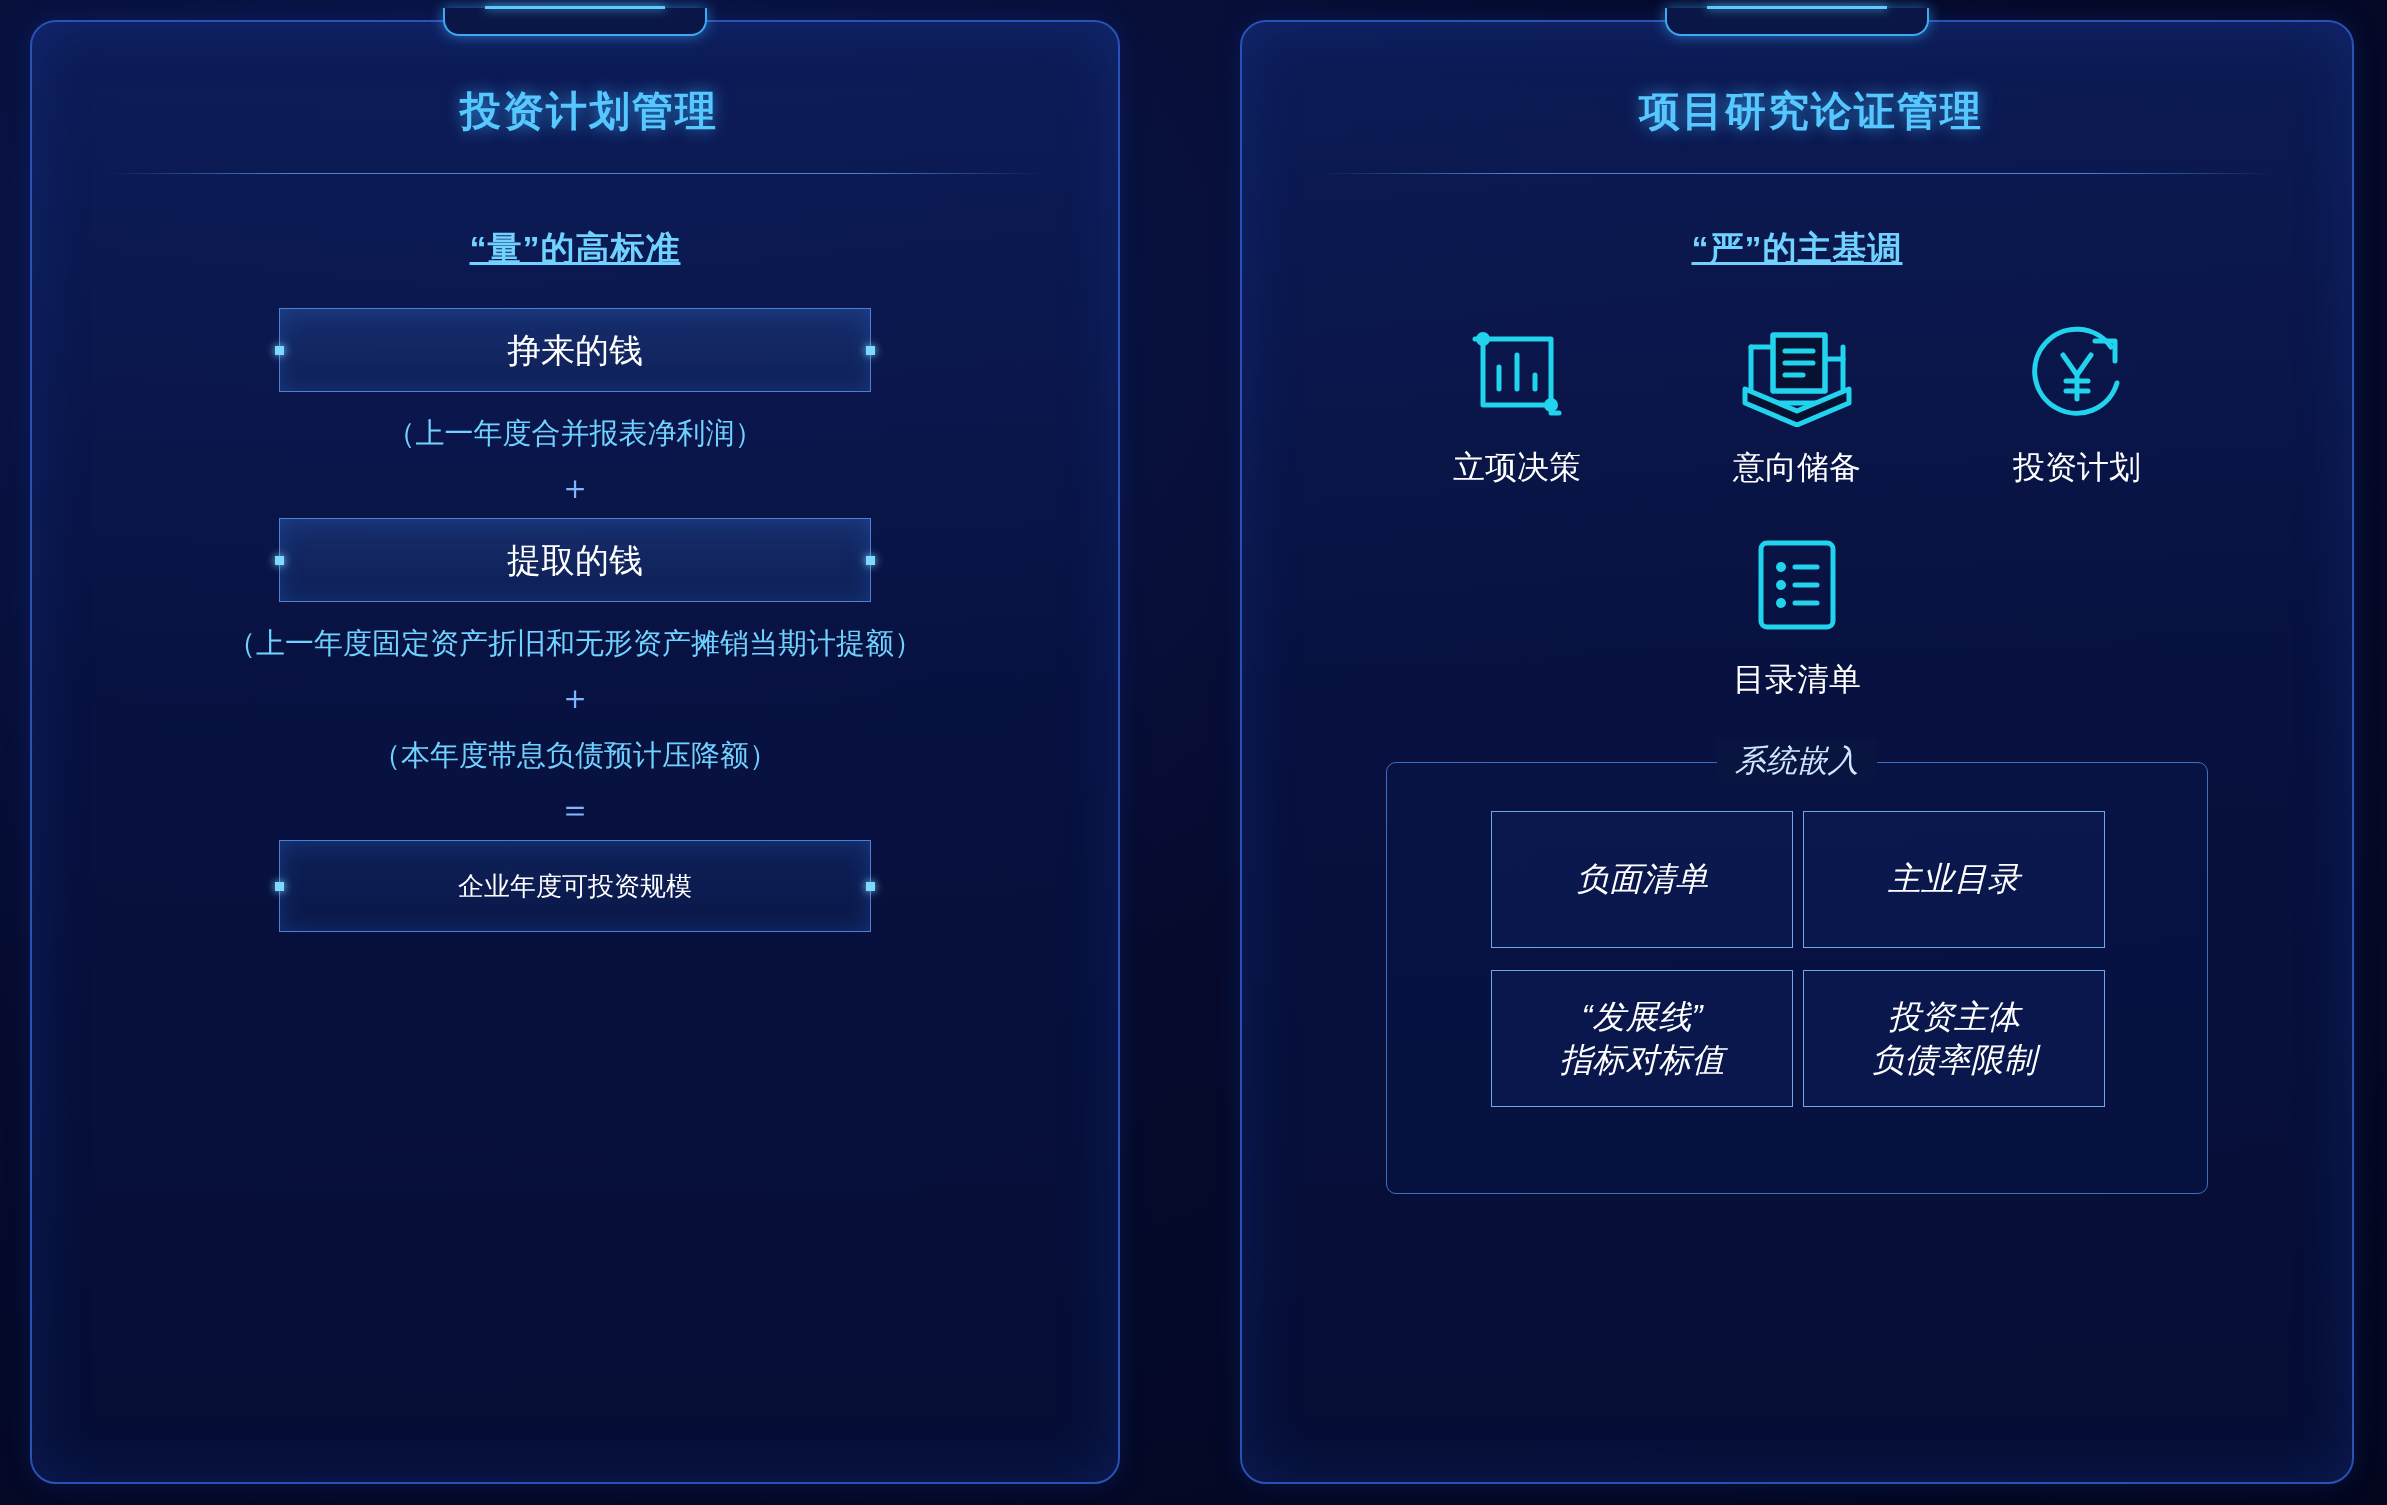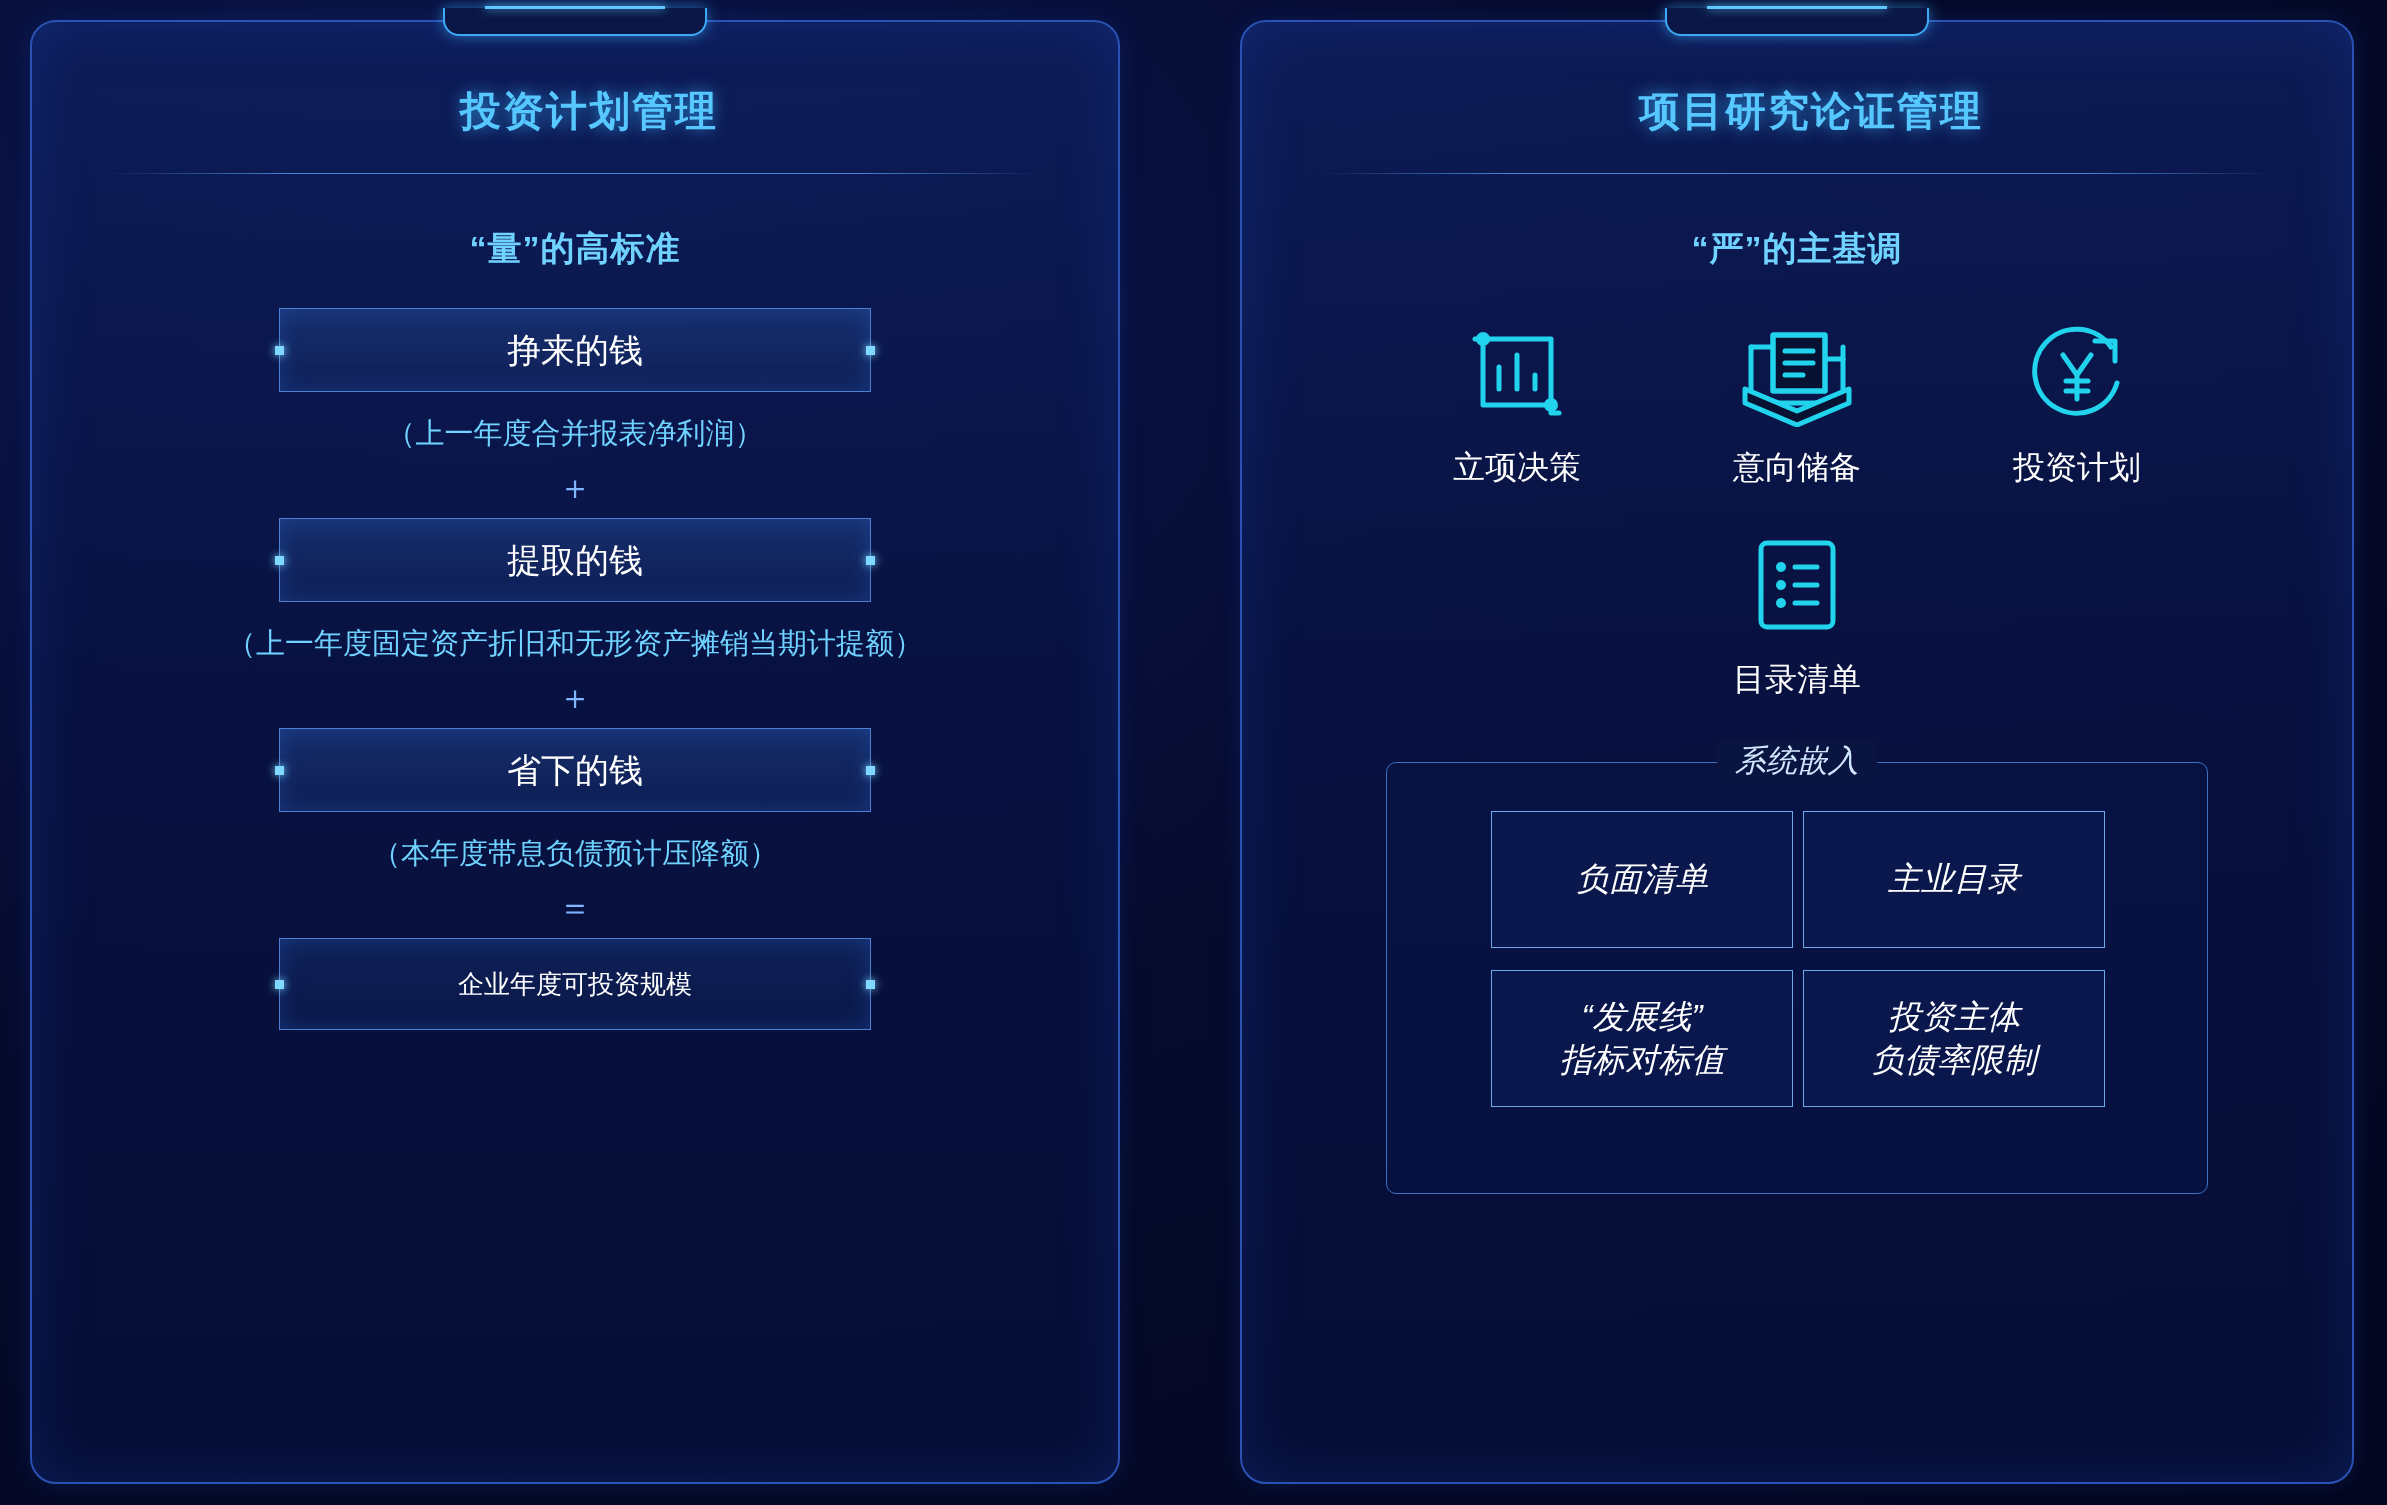--- a/index.html
+++ b/index.html
@@ -73,20 +73,21 @@
     height: 1px;
     background: linear-gradient(90deg, rgba(70,150,255,0) 0%, rgba(90,170,255,0.75) 20%, rgba(90,170,255,0.75) 80%, rgba(70,150,255,0) 100%);
   }
   .sub-title {
     margin-top: 52px;
     text-align: center;
     color: #6fd2ff;
     font-size: 34px;
     font-weight: bold;
     letter-spacing: 1px;
+    text-decoration: underline;
   }
 
   
   .flow { margin-top: 36px; }
   .flow-box {
     position: relative;
     width: 590px;
     margin: 0 auto;
     height: 82px;
     line-height: 82px;
@@ -221,25 +222,20 @@
       <div class="flow-op">＋</div>
 
       <div class="flow-box">
         <span class="dot l"></span>
         <span class="dot r"></span>
         <span>提取的钱</span>
       </div>
       <div class="flow-note">（上一年度固定资产折旧和无形资产摊销当期计提额）</div>
       <div class="flow-op">＋</div>
 
-      <div class="flow-box">
-        <span class="dot l"></span>
-        <span class="dot r"></span>
-        <span>省下的钱</span>
-      </div>
       <div class="flow-note">（本年度带息负债预计压降额）</div>
       <div class="flow-op">＝</div>
 
       <div class="flow-box final">
         <span class="dot l"></span>
         <span class="dot r"></span>
         <span>企业年度可投资规模</span>
       </div>
 
     </div>

